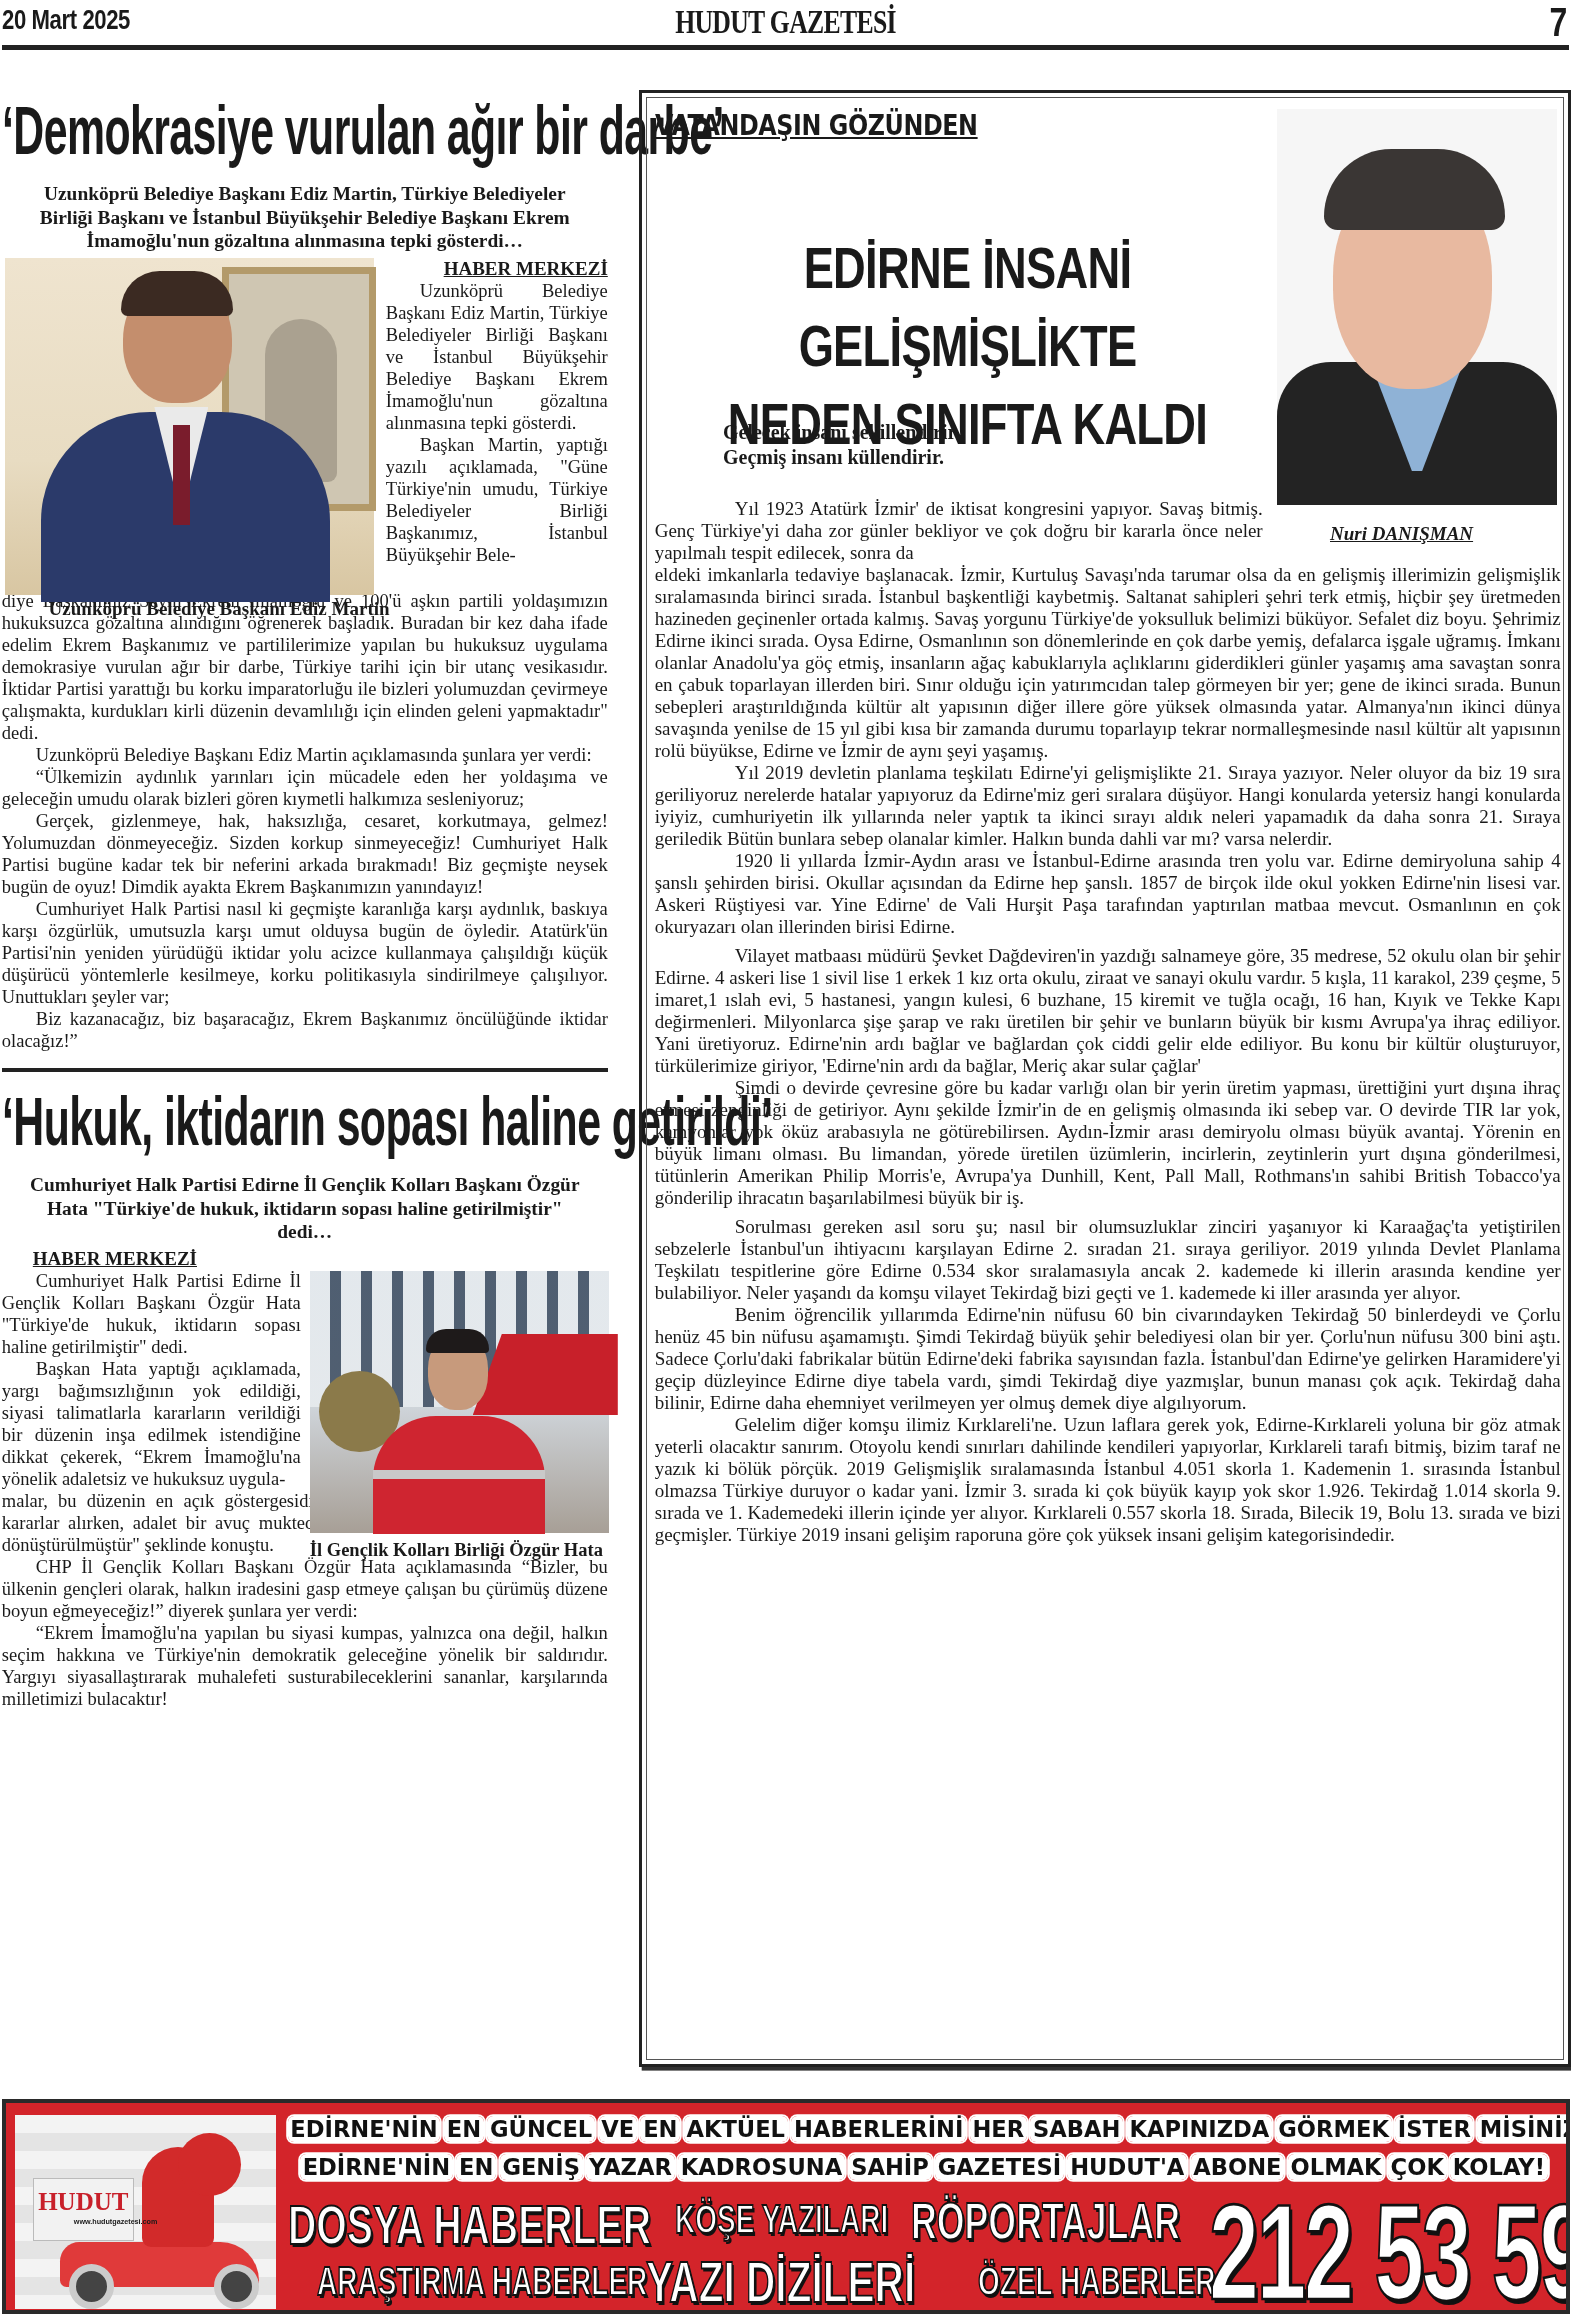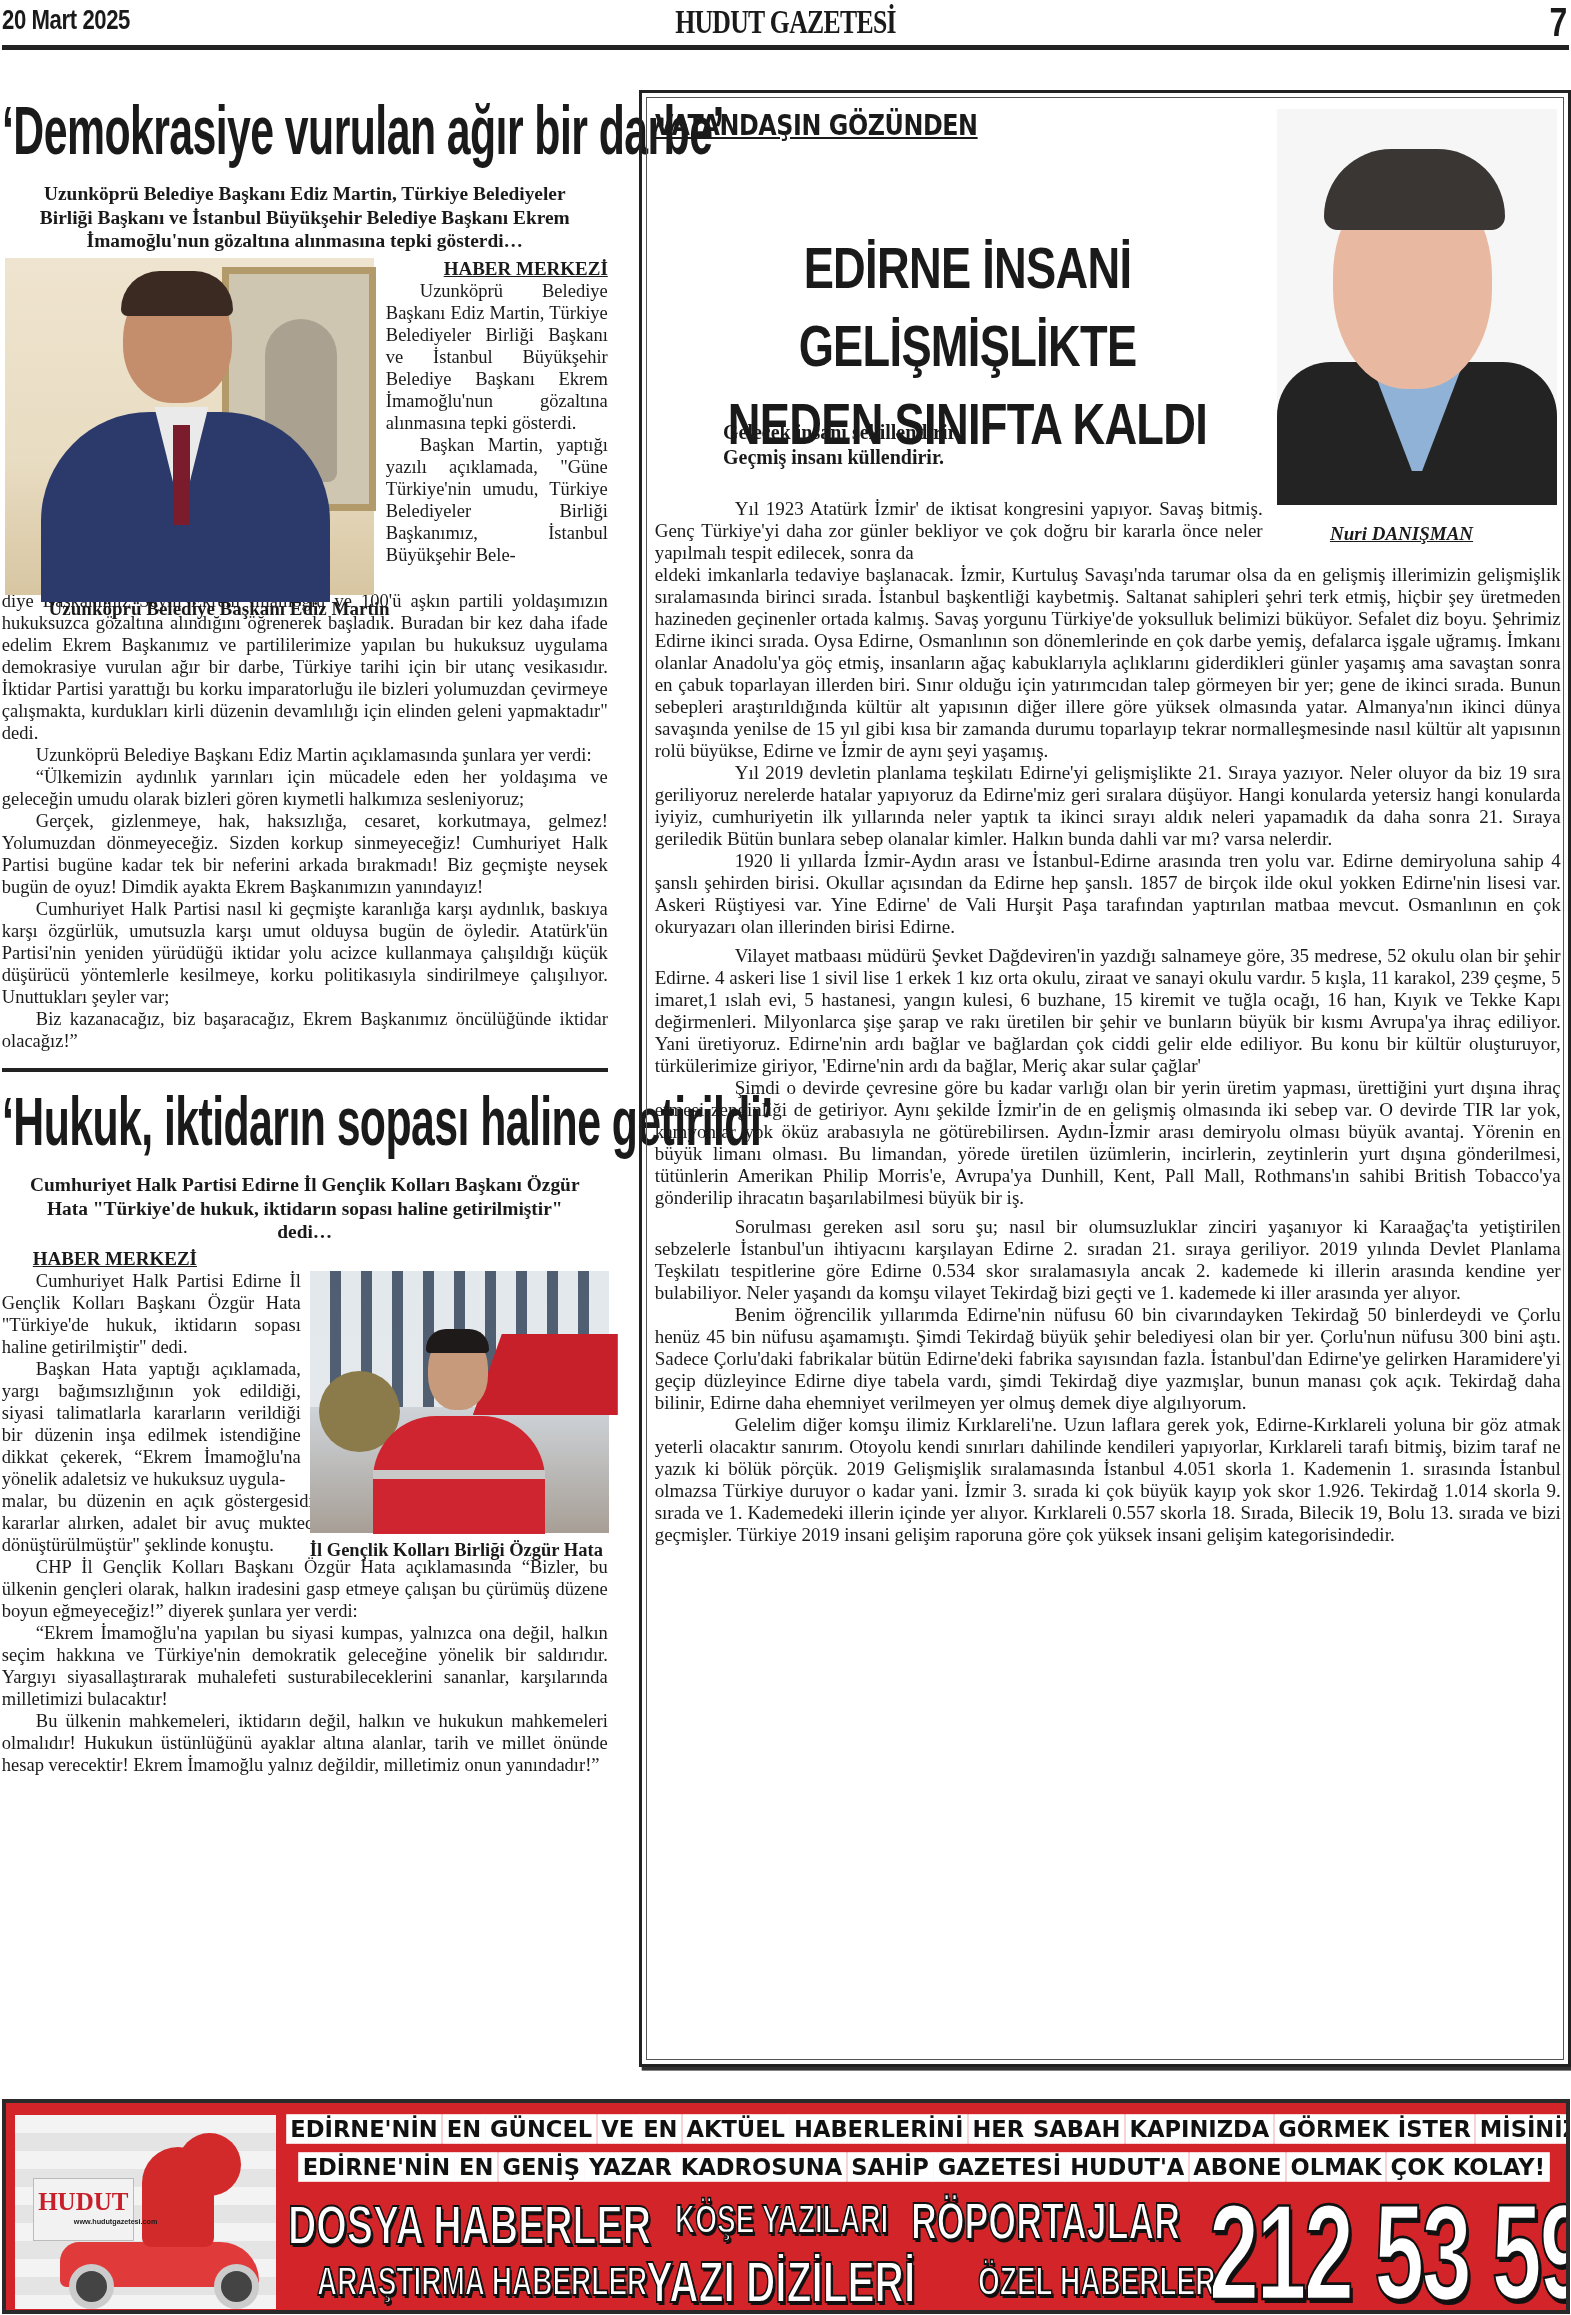--- a/index.html
+++ b/index.html
@@ -73,21 +73,21 @@
   .ad-scooter { position: absolute; left: 9px; top: 11.8px; width: 261px; height: 194px; background: repeating-linear-gradient(180deg,#f3f3f3 0 18px,#e4e4e4 18px 36px); }
   .ad-scooter .box { position: absolute; left: 18px; top: 63px; width: 101px; height: 63px; background: #f2f2f2; border: 1.8px solid #bbb; text-align: center; }
   .ad-scooter .box .logo { font-family: "Liberation Serif", serif; font-weight: bold; color: #c8202a; font-size: 25px; line-height: 31px; margin-top: 7.2px; }
   .ad-scooter .box .url { font-size: 7.2px; font-family: "Liberation Sans", sans-serif; font-weight: bold; margin-left: 40px; }
   .ad-scooter .scooter { position: absolute; left: 45px; top: 127px; width: 199px; height: 45px; background: #e03a3a; border-radius: 27px 54px 9px 9px; }
   .ad-scooter .wheel1 { position: absolute; left: 54px; top: 149px; width: 45px; height: 45px; border-radius: 50%; background: #444; border: 7.2px solid #ccc; }
   .ad-scooter .wheel2 { position: absolute; left: 199px; top: 149px; width: 45px; height: 45px; border-radius: 50%; background: #444; border: 7.2px solid #ccc; }
   .ad-scooter .rider { position: absolute; left: 127px; top: 32px; width: 72px; height: 100px; background: #d22a2a; border-radius: 36px 36px 9px 9px; }
   .ad-scooter .helmet { position: absolute; left: 163px; top: 18px; width: 63px; height: 63px; background: #d22a2a; border-radius: 50%; }
   .ad-line { position: absolute; left: 280px; width: 1276px; text-align: center; font-family: "DejaVu Sans", sans-serif; font-weight: bold; color: #111; font-size: 22.6px; white-space: nowrap; text-shadow: 0 0 0 #fff; }
-  .ad-line span.pill { background: #fff; border-radius: 0; padding: 0 2.7px; margin: 0 1.8px; box-shadow: 0 0 0 1.8px #fff; }
+  .ad-line span.pill { background: #fff; border-radius: 6px; padding: 0 2.7px; margin: 0 1.8px; box-shadow: 0 0 0 1.8px #fff; }
   .ad-l1 { top: 12.7px; }
   .ad-l2 { top: 51px; }
   .ad-big { position: absolute; font-family: "Liberation Sans", sans-serif; font-weight: bold; color: #fff; -webkit-text-stroke: 1.8px #111; text-shadow: 2.7px 2.7px 0 #111; white-space: nowrap; transform: scaleX(0.7); transform-origin: left; }
   .ad-phone { position: absolute; left: 1203px; top: 90px; font-family: "Liberation Sans", sans-serif; font-weight: bold; font-size: 136px; line-height: 118px; color: #fff; -webkit-text-stroke: 2.7px #111; text-shadow: 3.6px 3.6px 0 #111; white-space: nowrap; transform: scaleX(0.66); transform-origin: left; letter-spacing: -3.6px; }
 </style>
 </head>
 <body>
 
 <header class="masthead">
   <div class="mh-date">20 Mart 2025</div>
@@ -152,21 +152,20 @@
         <div class="vest"></div>
         <div class="vest-stripe"></div>
         <div class="man-head"></div>
         <div class="man-hair"></div>
       </div>
       <div class="a2-caption caption">İl Gençlik Kolları Birliği Özgür Hata</div>
       <div class="body">
         <p class="noind">malar, bu düzenin en açık göstergesidir. Mahkemeler, iktidarın istediği gibi kararlar alırken, adalet bir avuç muktedirin çıkarlarına hizmet eden bir araca dönüştürülmüştür" şeklinde konuştu.</p>
         <p>CHP İl Gençlik Kolları Başkanı Özgür Hata açıklamasında “Bizler, bu ülkenin gençleri olarak, halkın iradesini gasp etmeye çalışan bu çürümüş düzene boyun eğmeyeceğiz!” diyerek şunlara yer verdi:</p>
         <p>“Ekrem İmamoğlu'na yapılan bu siyasi kumpas, yalnızca ona değil, halkın seçim hakkına ve Türkiye'nin demokratik geleceğine yönelik bir saldırıdır. Yargıyı siyasallaştırarak muhalefeti susturabileceklerini sananlar, karşılarında milletimizi bulacaktır!</p>
-        <p>Bu ülkenin mahkemeleri, iktidarın değil, halkın ve hukukun mahkemeleri olmalıdır! Hukukun üstünlüğünü ayaklar altına alanlar, tarih ve millet önünde hesap verecektir! Ekrem İmamoğlu yalnız değildir, milletimiz onun yanındadır!”</p>
       </div>
     </div>
   </article>
 </section>
 
 <section class="rbox">
   <div class="rbox-inner"></div>
   <div class="kicker">VATANDAŞIN GÖZÜNDEN</div>
   <h1 class="r-headline">
     <span>EDİRNE İNSANİ GELİŞMİŞLİKTE</span><br>

